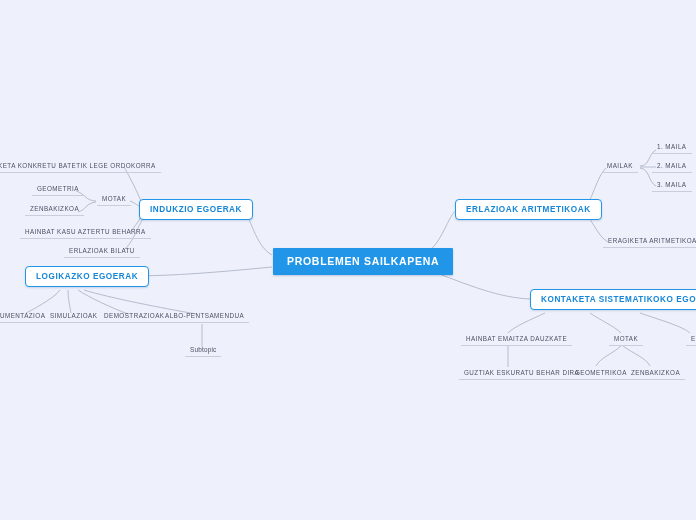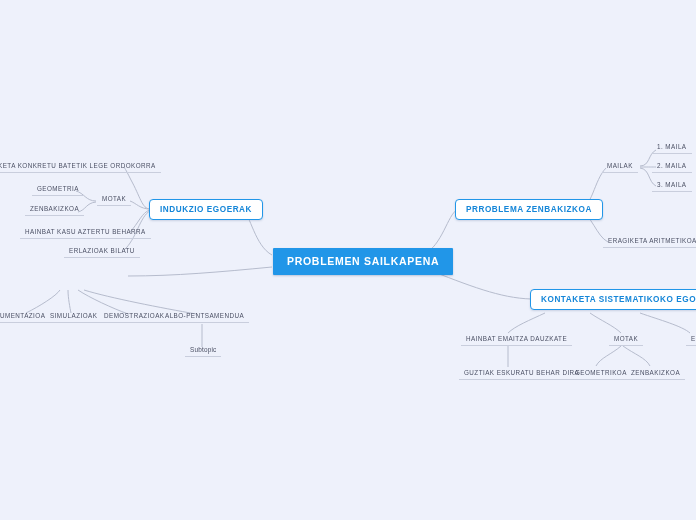--- a/index.html
+++ b/index.html
@@ -112,24 +112,25 @@
       <path d="M590,313 C600,320 614,326 621,333"></path>
       <path d="M640,313 C660,320 682,326 690,333"></path>
       <path d="M508,346 L508,367"></path>
       <path d="M621,346 C612,354 600,358 596,366"></path>
       <path d="M623,346 C634,354 646,358 650,366"></path>
     </g>
   </svg>
 
   <div class="node n-root" style="left:273px; top:248px;">PROBLEMEN SAILKAPENA</div>
 
-  <div class="node n-main" style="left:149px; top:199px;">INDUKZIO EGOERAK</div>
+  <div class="node n-main" style="left:139px; top:199px;">INDUKZIO EGOERAK</div>
 
-  <div class="node n-main" style="left:455px; top:199px;">PRROBLEMA ZENBAKIZKOA</div>
+  <div class="node n-main" style="left:455px; top:199px;">ERLAZIOAK ARITMETIKOAK</div>
 
+  <div class="node n-main" style="left:25px; top:266px;">LOGIKAZKO EGOERAK</div>
 
   <div class="node n-main" style="left:530px; top:289px;">KONTAKETA SISTEMATIKOKO EGOERAK</div>
 
   <div class="node n-sub" style="left:-7px; top:160px;">KETA KONKRETU BATETIK LEGE ORDOKORRA</div>
 
   <div class="node n-sub" style="left:97px; top:193px;">MOTAK</div>
 
   <div class="node n-sub" style="left:32px; top:183px;">GEOMETRIA</div>
 
   <div class="node n-sub" style="left:25px; top:203px;">ZENBAKIZKOA</div>

